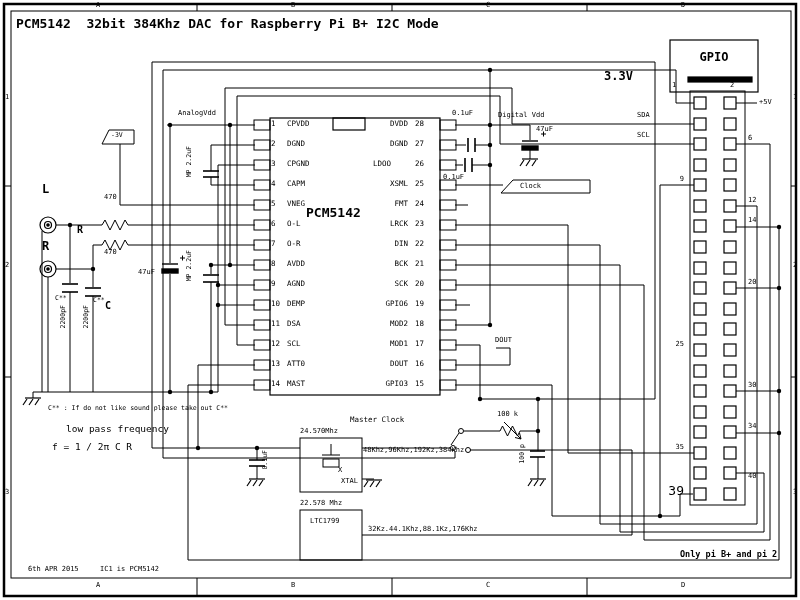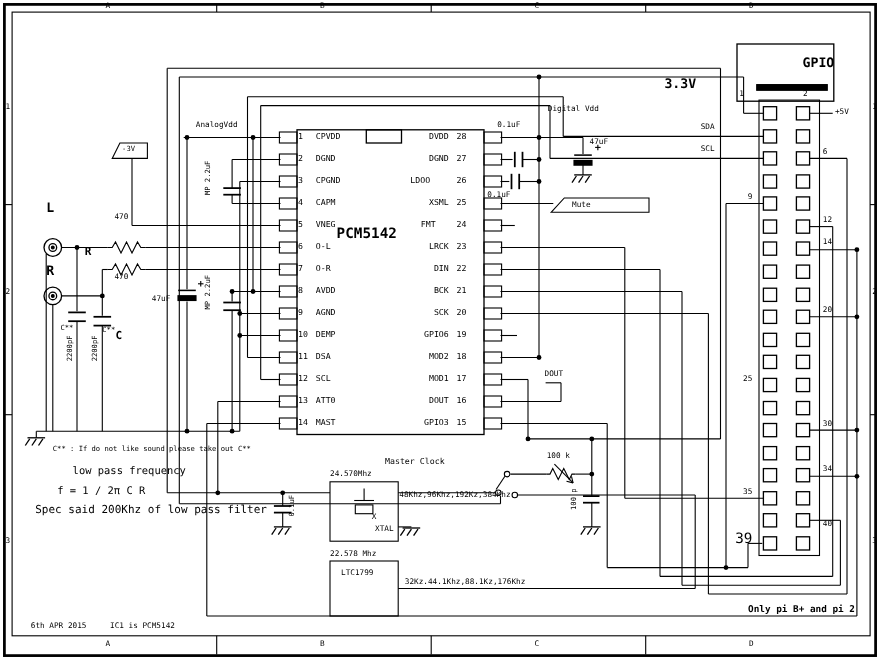--- a/index.html
+++ b/index.html
@@ -3,21 +3,21 @@
 <meta charset="utf-8">
 <style>
   html,body{margin:0;padding:0;background:#888;}
   #page{position:relative;width:800px;height:600px;background:#ffffff;overflow:hidden;
         font-family:"DejaVu Sans Mono","Liberation Mono",monospace;color:#000;}
   #schematic-svg{position:absolute;left:0;top:0;}
   .t{position:absolute;white-space:pre;color:#000;line-height:1.15;}
   .b{font-weight:bold;}
   .vlabel{position:absolute;white-space:pre;writing-mode:vertical-rl;transform:rotate(180deg);
           font-size:6.5px;color:#000;}
-  .ctr{text-align:center;margin-left:30px;}
+  .ctr{text-align:center;}
   .rt{text-align:right;}
 </style>
 </head>
 <body>
 
 <div id="page">
 
   <svg id="schematic-svg" width="800" height="600" viewBox="0 0 800 600">
 
     <g fill="none" stroke="#000">
@@ -390,38 +390,39 @@
           <circle cx="48" cy="269" r="1.2" fill="#000"></circle>
         </g>
     </g>
 
     <g stroke="#000" stroke-width="1" fill="#fff">
       <polygon points="102,144 109,130 134,130 134,144"></polygon>
       <polygon points="501,193 513,180 590,180 590,193"></polygon>
     </g>
   </svg>
 
+  <div class="t b" style="left:16px;top:17px;font-size:13px;">PCM5142  32bit 384Khz DAC for Raspberry Pi B+ I2C Mode</div>
 
   <div class="t" style="left:96px;top:1px;font-size:7px;">A</div>
   <div class="t" style="left:291px;top:1px;font-size:7px;">B</div>
   <div class="t" style="left:486px;top:1px;font-size:7px;">C</div>
   <div class="t" style="left:681px;top:1px;font-size:7px;">D</div>
   <div class="t" style="left:96px;top:581px;font-size:7px;">A</div>
   <div class="t" style="left:291px;top:581px;font-size:7px;">B</div>
   <div class="t" style="left:486px;top:581px;font-size:7px;">C</div>
   <div class="t" style="left:681px;top:581px;font-size:7px;">D</div>
   <div class="t" style="left:5px;top:93px;font-size:7px;">1</div>
   <div class="t" style="left:5px;top:261px;font-size:7px;">2</div>
   <div class="t" style="left:5px;top:488px;font-size:7px;">3</div>
   <div class="t" style="left:793px;top:93px;font-size:7px;">1</div>
   <div class="t" style="left:793px;top:261px;font-size:7px;">2</div>
   <div class="t" style="left:793px;top:488px;font-size:7px;">3</div>
 
   <div class="t" style="left:178px;top:109px;font-size:7px;">AnalogVdd</div>
-  <div class="t" style="left:498px;top:95px;font-size:7px;">Digital Vdd</div>
+  <div class="t" style="left:498px;top:111px;font-size:7px;">Digital Vdd</div>
   <div class="t b" style="left:604px;top:70px;font-size:12px;">3.3V</div>
   <div class="t" style="left:111px;top:132px;font-size:6.5px;">-3V</div>
 
   <div class="t b ctr" style="left:670px;top:51px;width:88px;font-size:12px;">GPIO</div>
   <div class="t" style="left:672px;top:81px;font-size:7px;">1</div>
   <div class="t" style="left:730px;top:81px;font-size:7px;">2</div>
   <div class="t" style="left:759px;top:98px;font-size:7px;">+5V</div>
   <div class="t" style="left:637px;top:111px;font-size:7px;">SDA</div>
   <div class="t" style="left:637px;top:131px;font-size:7px;">SCL</div>
   <div class="t b" style="left:680px;top:550px;font-size:8.5px;">Only pi B+ and pi 2</div>
@@ -436,39 +437,38 @@
   <div class="t b" style="left:105px;top:300px;font-size:10px;">C</div>
   <div class="vlabel" style="left:59px;top:305px;">2200pF</div>
   <div class="vlabel" style="left:82px;top:305px;">2200pF</div>
   <div class="t" style="left:138px;top:268px;font-size:7px;">47uF</div>
   <div class="vlabel" style="left:185px;top:146px;">MP 2.2uF</div>
   <div class="vlabel" style="left:185px;top:250px;">MP 2.2uF</div>
 
   <div class="t" style="left:452px;top:109px;font-size:7px;">0.1uF</div>
   <div class="t" style="left:536px;top:125px;font-size:7px;">47uF</div>
   <div class="t" style="left:443px;top:173px;font-size:7px;">0.1uF</div>
-  <div class="t" style="left:520px;top:182px;font-size:7px;">Mute</div>
+  <div class="t" style="left:520px;top:182px;font-size:7px;">Clock</div>
   <div class="t" style="left:495px;top:336px;font-size:7px;">DOUT</div>
   <div class="t" style="left:497px;top:410px;font-size:7px;">100 k</div>
   <div class="vlabel" style="left:518px;top:444px;">100 p</div>
   <div class="vlabel" style="left:261px;top:450px;">0.1uF</div>
 
   <div class="t" style="left:350px;top:416px;font-size:7.5px;">Master Clock</div>
   <div class="t" style="left:300px;top:427px;font-size:7px;">24.570Mhz</div>
   <div class="t" style="left:338px;top:466px;font-size:7px;">X</div>
   <div class="t" style="left:341px;top:477px;font-size:7px;">XTAL</div>
   <div class="t" style="left:363px;top:446px;font-size:7px;">48Khz,96Khz,192Kz,384Khz</div>
   <div class="t" style="left:300px;top:499px;font-size:7px;">22.578 Mhz</div>
   <div class="t" style="left:310px;top:517px;font-size:7px;">LTC1799</div>
   <div class="t" style="left:368px;top:525px;font-size:7px;">32Kz.44.1Khz,88.1Kz,176Khz</div>
 
   <div class="t" style="left:48px;top:405px;font-size:6.5px;">C** : If do not like sound please take out C**</div>
   <div class="t" style="left:50px;top:424px;font-size:9.5px;margin-left:16px;">low pass frequency</div>
   <div class="t" style="left:52px;top:442px;font-size:9.5px;">f = 1 / 2π C R</div>
-  <div class="t" style="left:32px;top:458px;font-size:10px;">Spec said 200Khz of low pass filter</div>
   <div class="t" style="left:28px;top:565px;font-size:7px;">6th APR 2015</div>
   <div class="t" style="left:100px;top:565px;font-size:7px;">IC1 is PCM5142</div>
 
   <div class="t b" style="left:306px;top:206px;font-size:13px;">PCM5142</div>
 
   <div id="gen-labels">
       <div class="t" style="left: 271px; top: 120px; font-size: 7.5px; width: 14px;">1</div>
       <div class="t" style="left: 287px; top: 120px; font-size: 7.5px;">CPVDD</div>
       <div class="t" style="left: 271px; top: 140px; font-size: 7.5px; width: 14px;">2</div>
       <div class="t" style="left: 287px; top: 140px; font-size: 7.5px;">DGND</div>
@@ -497,21 +497,21 @@
       <div class="t" style="left: 271px; top: 380px; font-size: 7.5px; width: 14px;">14</div>
       <div class="t" style="left: 287px; top: 380px; font-size: 7.5px;">MAST</div>
       <div class="t rt" style="left: 356px; top: 120px; font-size: 7.5px; width: 52px;">DVDD</div>
       <div class="t" style="left: 415px; top: 120px; font-size: 7.5px;">28</div>
       <div class="t rt" style="left: 356px; top: 140px; font-size: 7.5px; width: 52px;">DGND</div>
       <div class="t" style="left: 415px; top: 140px; font-size: 7.5px;">27</div>
       <div class="t rt" style="left: 356px; top: 160px; font-size: 7.5px; width: 52px; text-align: center;">LDOO</div>
       <div class="t" style="left: 415px; top: 160px; font-size: 7.5px;">26</div>
       <div class="t rt" style="left: 356px; top: 180px; font-size: 7.5px; width: 52px;">XSML</div>
       <div class="t" style="left: 415px; top: 180px; font-size: 7.5px;">25</div>
-      <div class="t rt" style="left: 344px; top: 200px; font-size: 7.5px; width: 52px;">FMT</div>
+      <div class="t rt" style="left: 356px; top: 200px; font-size: 7.5px; width: 52px;">FMT</div>
       <div class="t" style="left: 415px; top: 200px; font-size: 7.5px;">24</div>
       <div class="t rt" style="left: 356px; top: 220px; font-size: 7.5px; width: 52px;">LRCK</div>
       <div class="t" style="left: 415px; top: 220px; font-size: 7.5px;">23</div>
       <div class="t rt" style="left: 356px; top: 240px; font-size: 7.5px; width: 52px;">DIN</div>
       <div class="t" style="left: 415px; top: 240px; font-size: 7.5px;">22</div>
       <div class="t rt" style="left: 356px; top: 260px; font-size: 7.5px; width: 52px;">BCK</div>
       <div class="t" style="left: 415px; top: 260px; font-size: 7.5px;">21</div>
       <div class="t rt" style="left: 356px; top: 280px; font-size: 7.5px; width: 52px;">SCK</div>
       <div class="t" style="left: 415px; top: 280px; font-size: 7.5px;">20</div>
       <div class="t rt" style="left: 356px; top: 300px; font-size: 7.5px; width: 52px;">GPIO6</div>

